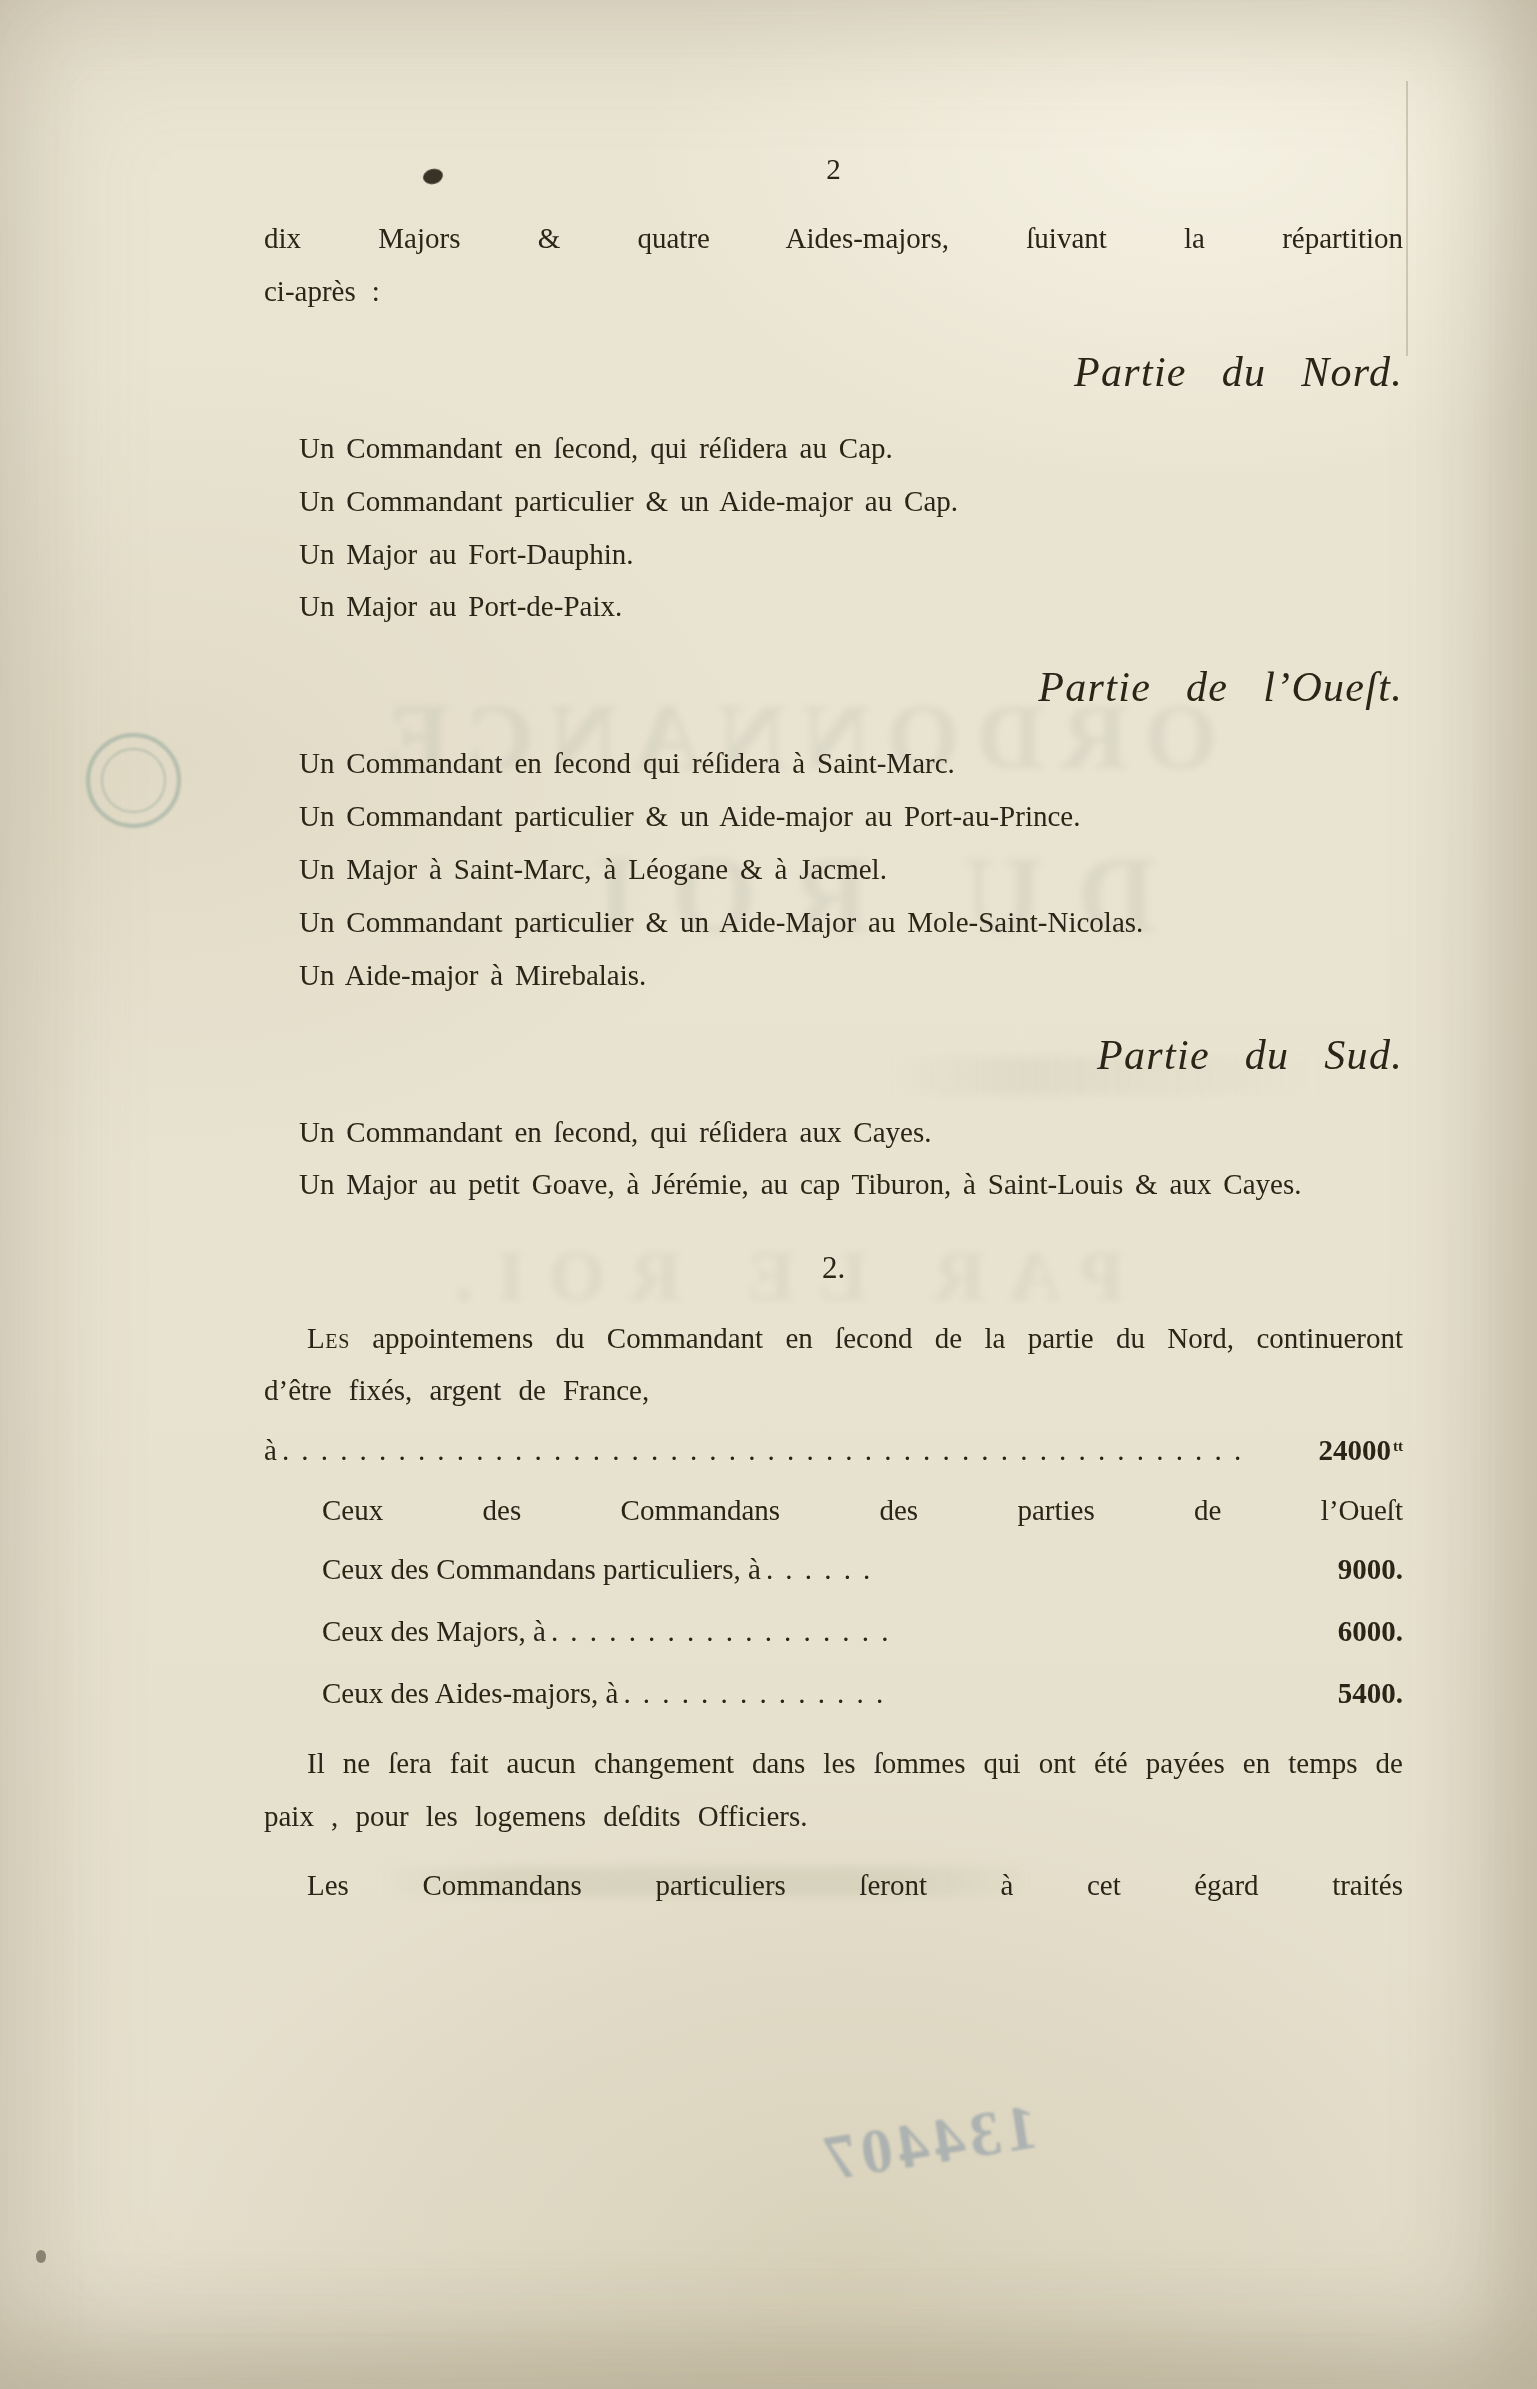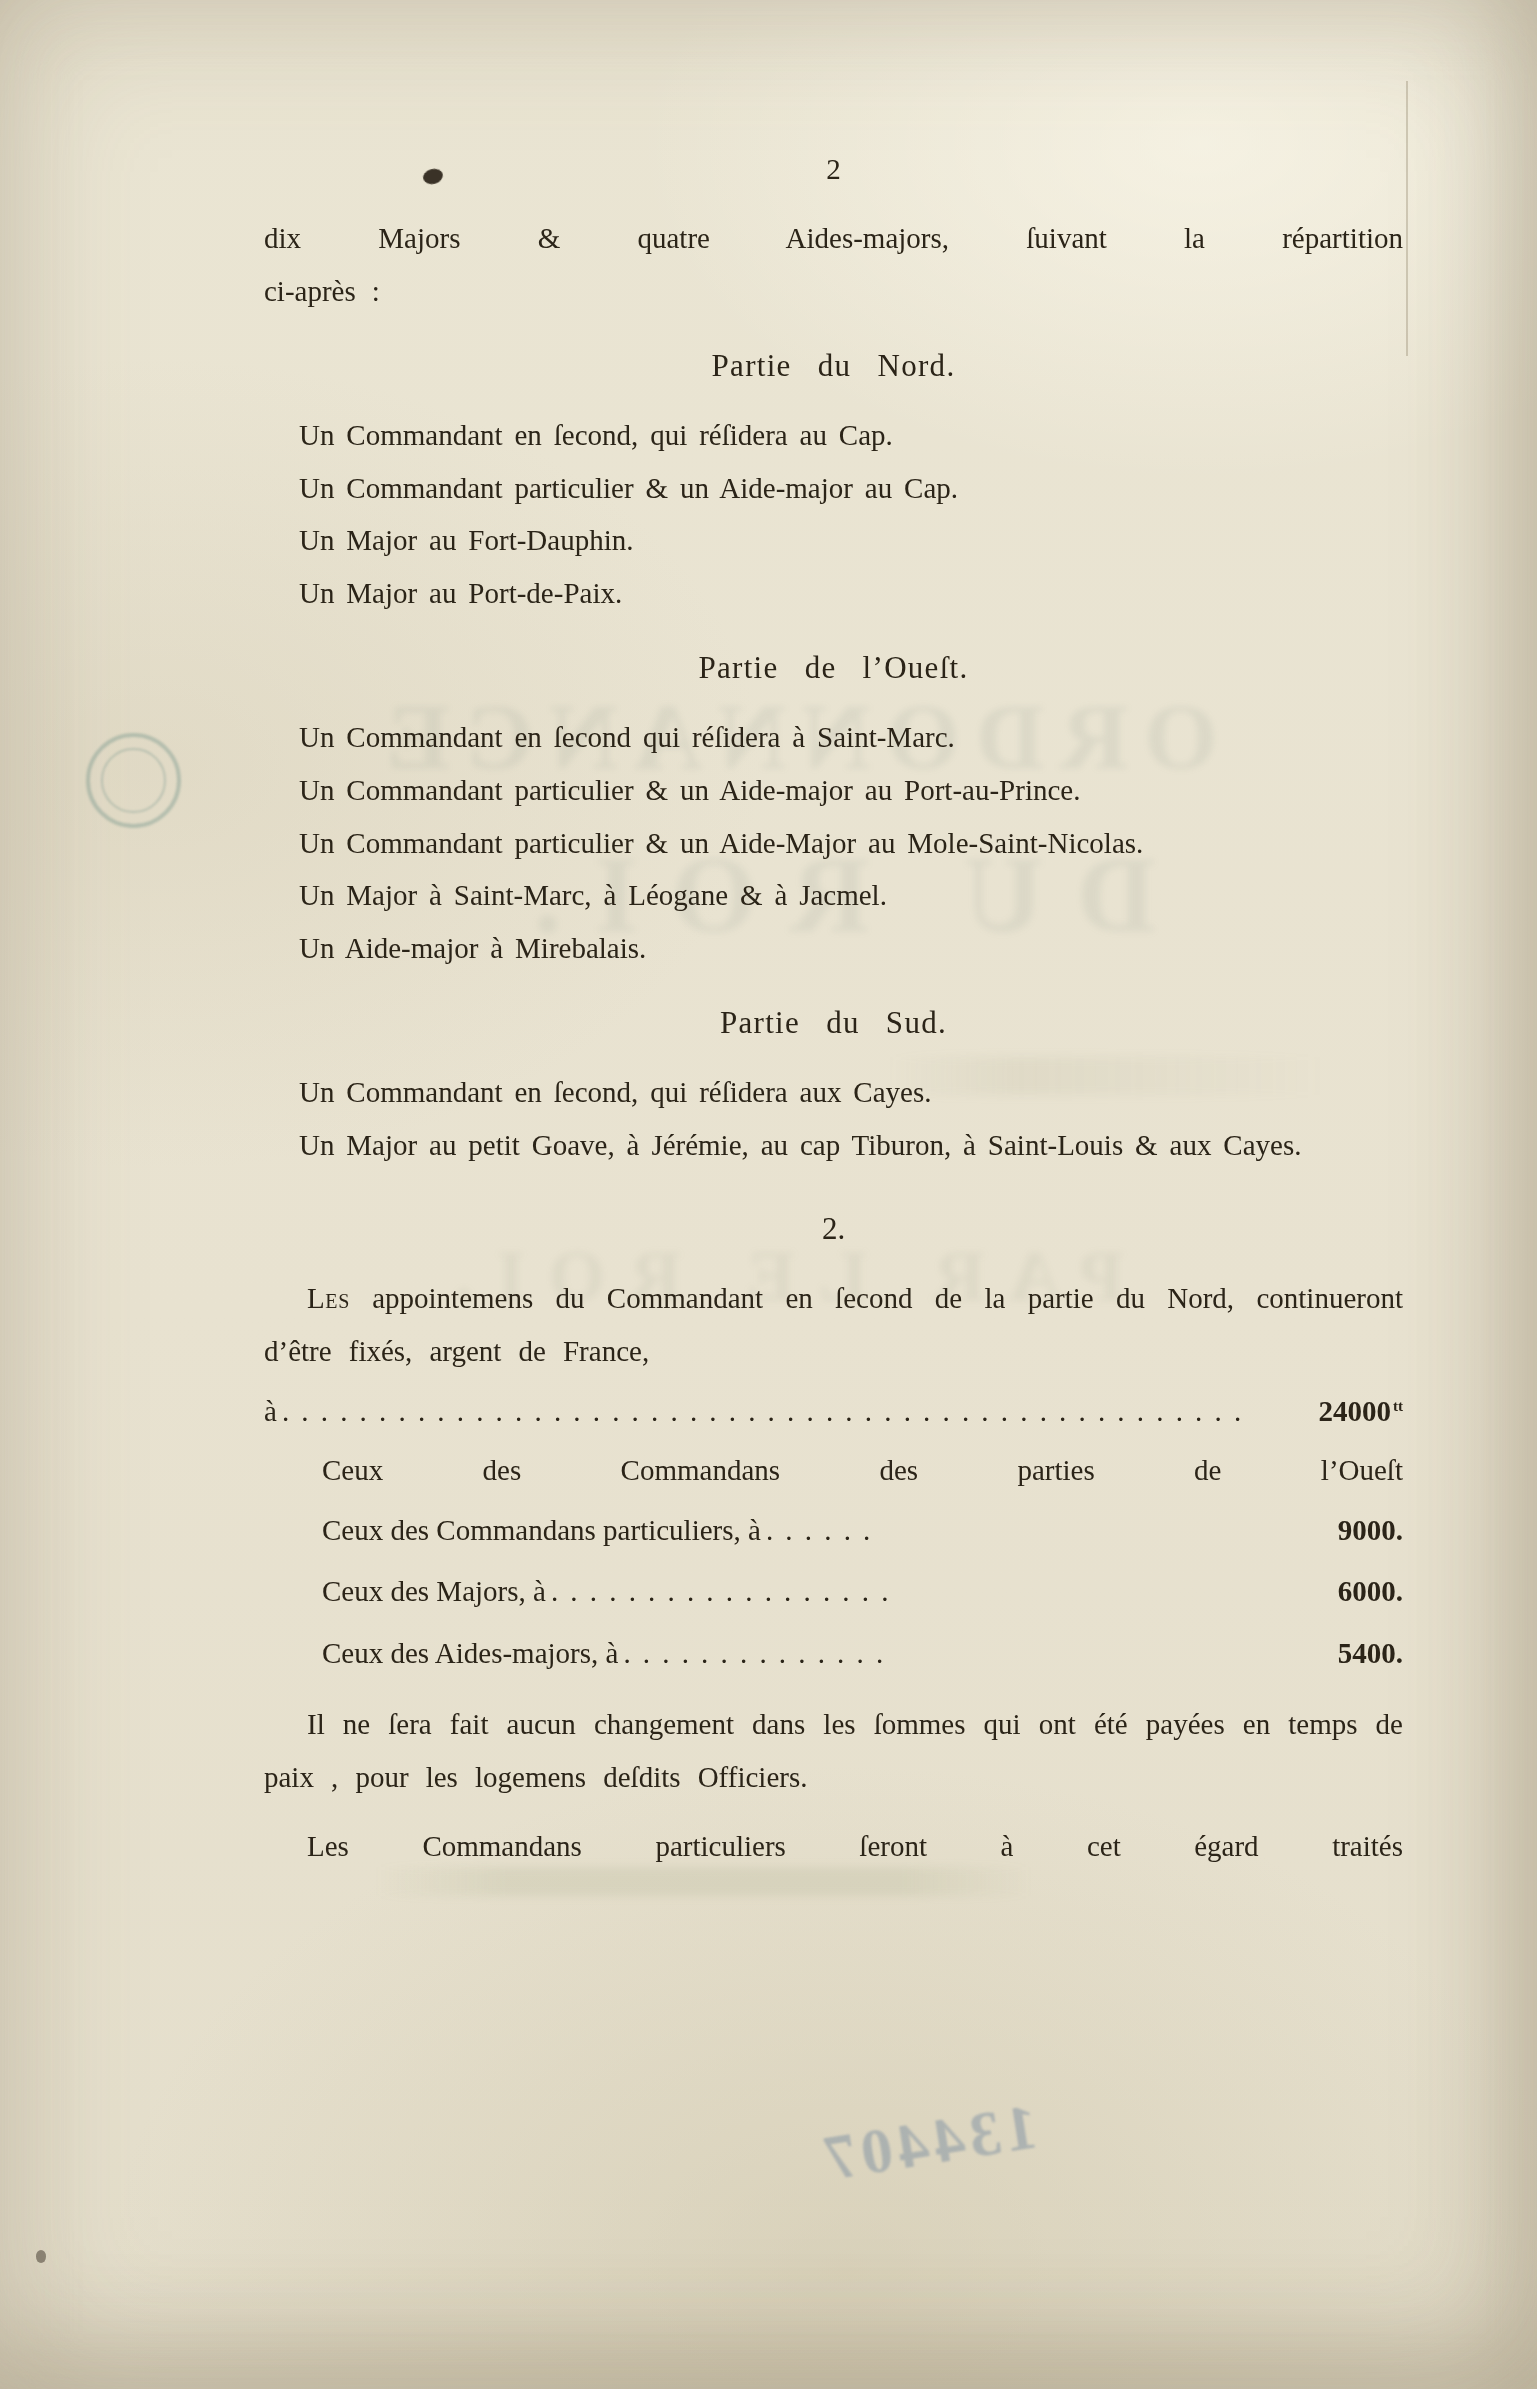--- a/index.html
+++ b/index.html
@@ -101,24 +101,25 @@
     text-align: center;
     font-size: 29px;
     margin: 0 0 16.3px 0;
   }
 
   .justline { text-align: justify; text-align-last: justify; }
 
   .intro-line { margin: 0; word-spacing: 0.30em; }
 
   .section-heading {
+    font-style: italic;
     font-weight: 400;
-    font-size: 31px;
+    font-size: 42px;
     line-height: 1.2;
-    text-align: center;
+    text-align: right;
     word-spacing: 0.55em;
     letter-spacing: 1.3px;
     margin: 29px 0 25px 0;
   }
 
   .item {
     margin: 0;
     text-indent: 35px;
     text-align: justify;
     word-spacing: 0.16em;
@@ -196,22 +197,22 @@
       <p class="item">Un Commandant en ſecond, qui réſidera au Cap.</p>
       <p class="item">Un Commandant particulier &amp; un Aide-major au Cap.</p>
       <p class="item">Un Major au Fort-Dauphin.</p>
       <p class="item">Un Major au Port-de-Paix.</p>
     </div>
 
     <h2 class="section-heading">Partie de l’Oueſt.</h2>
     <div>
       <p class="item">Un Commandant en ſecond qui réſidera à Saint-Marc.</p>
       <p class="item">Un Commandant particulier &amp; un Aide-major au Port-au-Prince.</p>
+      <p class="item">Un Major à Saint-Marc, à Léogane &amp; à Jacmel.</p>
       <p class="item">Un Commandant particulier &amp; un Aide-Major au Mole-Saint-Nicolas.</p>
-      <p class="item">Un Major à Saint-Marc, à Léogane &amp; à Jacmel.</p>
       <p class="item">Un Aide-major à Mirebalais.</p>
     </div>
 
     <h2 class="section-heading">Partie du Sud.</h2>
     <div>
       <p class="item">Un Commandant en ſecond, qui réſidera aux Cayes.</p>
       <p class="item">Un Major au petit Goave, à Jérémie, au cap Tiburon, à Saint-Louis &amp; aux Cayes.</p>
     </div>
 
     <div class="article-number">2.</div>

